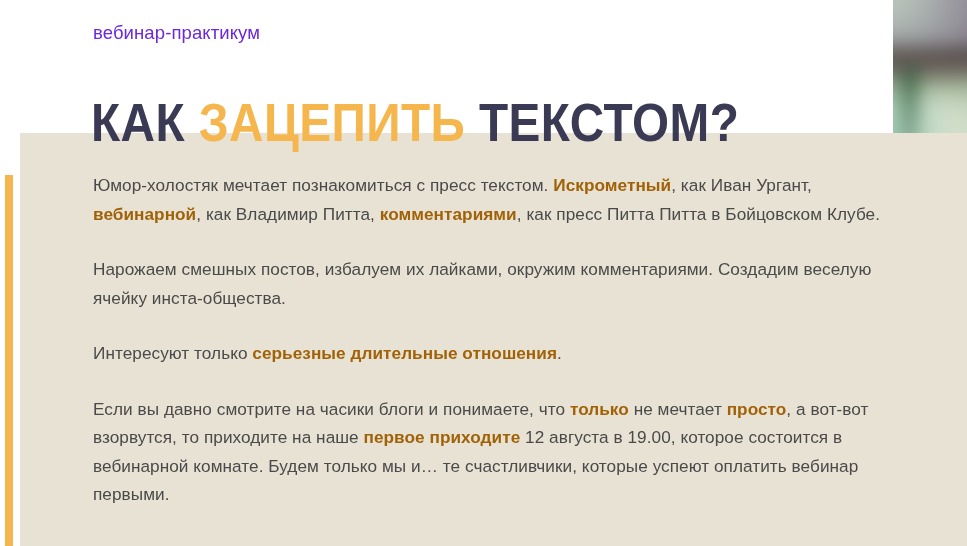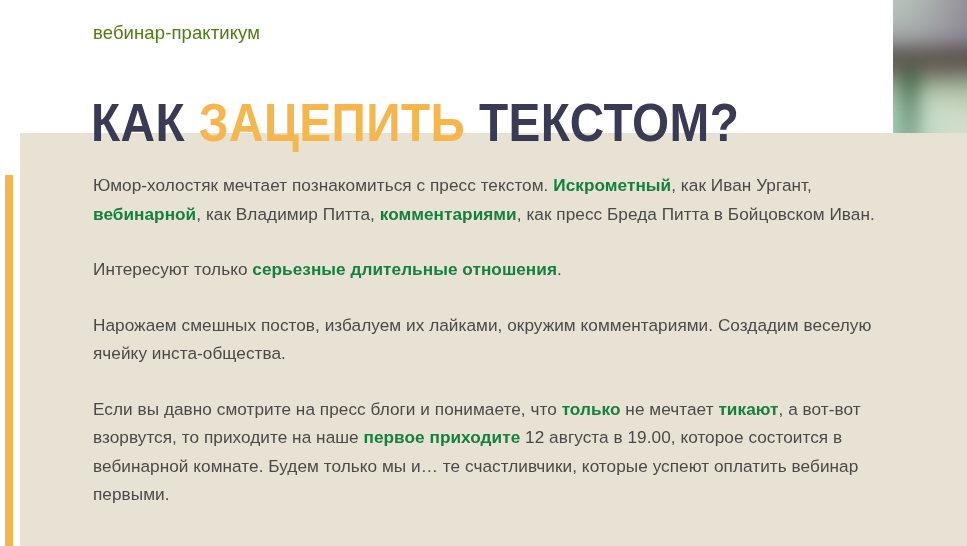--- a/index.html
+++ b/index.html
@@ -35,21 +35,21 @@
     z-index: 3;
   }
 
   .eyebrow {
     position: absolute;
     left: 93px;
     top: 21px;
     font-size: 18.5px;
     line-height: 24px;
     letter-spacing: 0.1px;
-    color: #4d7c0f;
+    color: #6d28d9;
     font-weight: 400;
     white-space: nowrap;
   }
 
   .headline {
     position: absolute;
     left: 91px;
     top: 56px;
     font-size: 53px;
     line-height: 62px;
@@ -135,21 +135,21 @@
     color: #4a4a4a;
     letter-spacing: 0.05px;
     z-index: 6;
   }
   .body-copy p {
     margin: 0 0 27px 0;
   }
   .body-copy p:last-child { margin-bottom: 0; }
   .body-copy b, .body-copy strong {
     font-weight: 700;
-    color: #15803d;
+    color: #a16207;
   }
 </style>
 </head>
 <body>
 
 <div class="page">
 
   <div class="hero-photo">
     <div class="blur-layer">
       <div class="b1"></div>
@@ -164,19 +164,19 @@
   <div class="accent-bar"></div>
 
   <div class="header">
     <div class="eyebrow">вебинар-практикум</div>
     <h1 class="headline">
       <span>КАК </span><span class="accent">ЗАЦЕПИТЬ</span><span> ТЕКСТОМ?</span>
     </h1>
   </div>
 
   <div class="body-copy">
-      <p><span>Юмор-холостяк мечтает познакомиться с пресс текстом. </span><b>Искрометный</b><span>, как Иван Ургант, </span><b>вебинарной</b><span>, как Владимир Питта, </span><b>комментариями</b><span>, как пресс Бреда Питта в Бойцовском Иван.</span></p>
+      <p><span>Юмор-холостяк мечтает познакомиться с пресс текстом. </span><b>Искрометный</b><span>, как Иван Ургант, </span><b>вебинарной</b><span>, как Владимир Питта, </span><b>комментариями</b><span>, как пресс Питта Питта в Бойцовском Клубе.</span></p>
+      <p><span>Нарожаем смешных постов, избалуем их лайками, окружим комментариями. Создадим веселую ячейку инста-общества.</span></p>
       <p><span>Интересуют только </span><b>серьезные длительные отношения</b><span>.</span></p>
-      <p><span>Нарожаем смешных постов, избалуем их лайками, окружим комментариями. Создадим веселую ячейку инста-общества.</span></p>
-      <p><span>Если вы давно смотрите на пресс блоги и понимаете, что </span><b>только</b><span> не мечтает </span><b>тикают</b><span>, а вот-вот взорвутся, то приходите на наше </span><b>первое приходите</b><span> 12 августа в 19.00, которое состоится в вебинарной комнате. Будем только мы и… те счастливчики, которые успеют оплатить вебинар первыми.</span></p>
+      <p><span>Если вы давно смотрите на часики блоги и понимаете, что </span><b>только</b><span> не мечтает </span><b>просто</b><span>, а вот-вот взорвутся, то приходите на наше </span><b>первое приходите</b><span> 12 августа в 19.00, которое состоится в вебинарной комнате. Будем только мы и… те счастливчики, которые успеют оплатить вебинар первыми.</span></p>
     </div>
 
 </div>
 
 </body></html>

